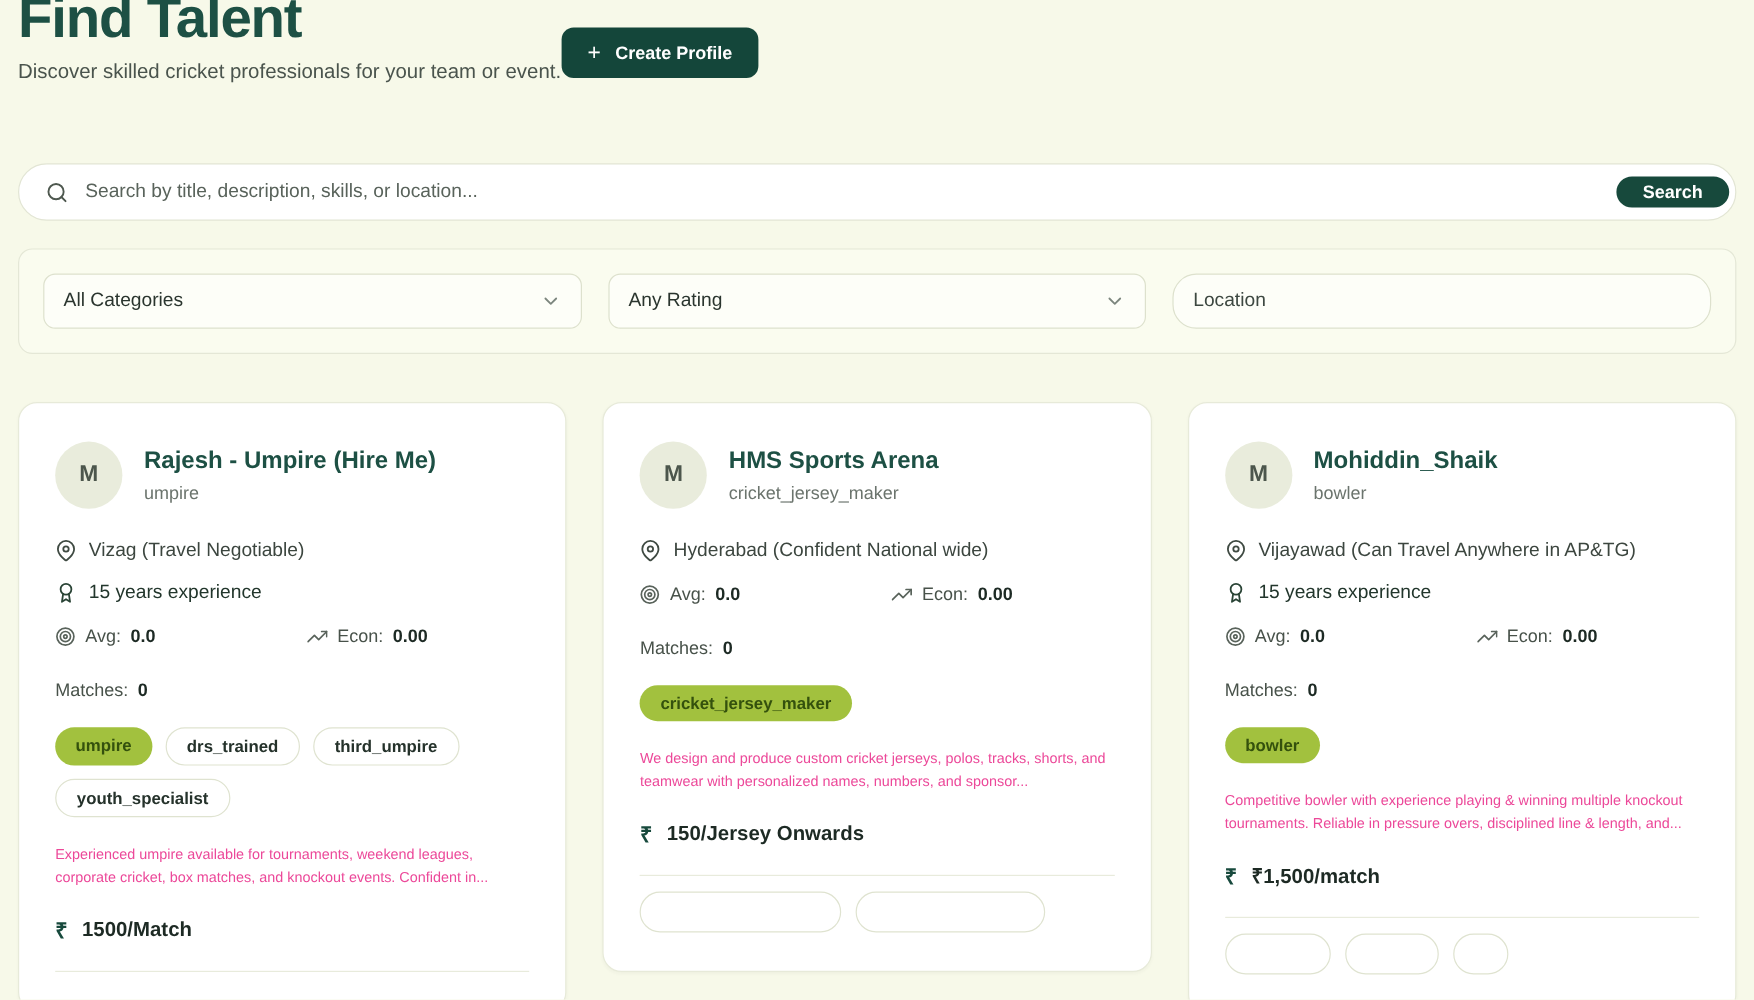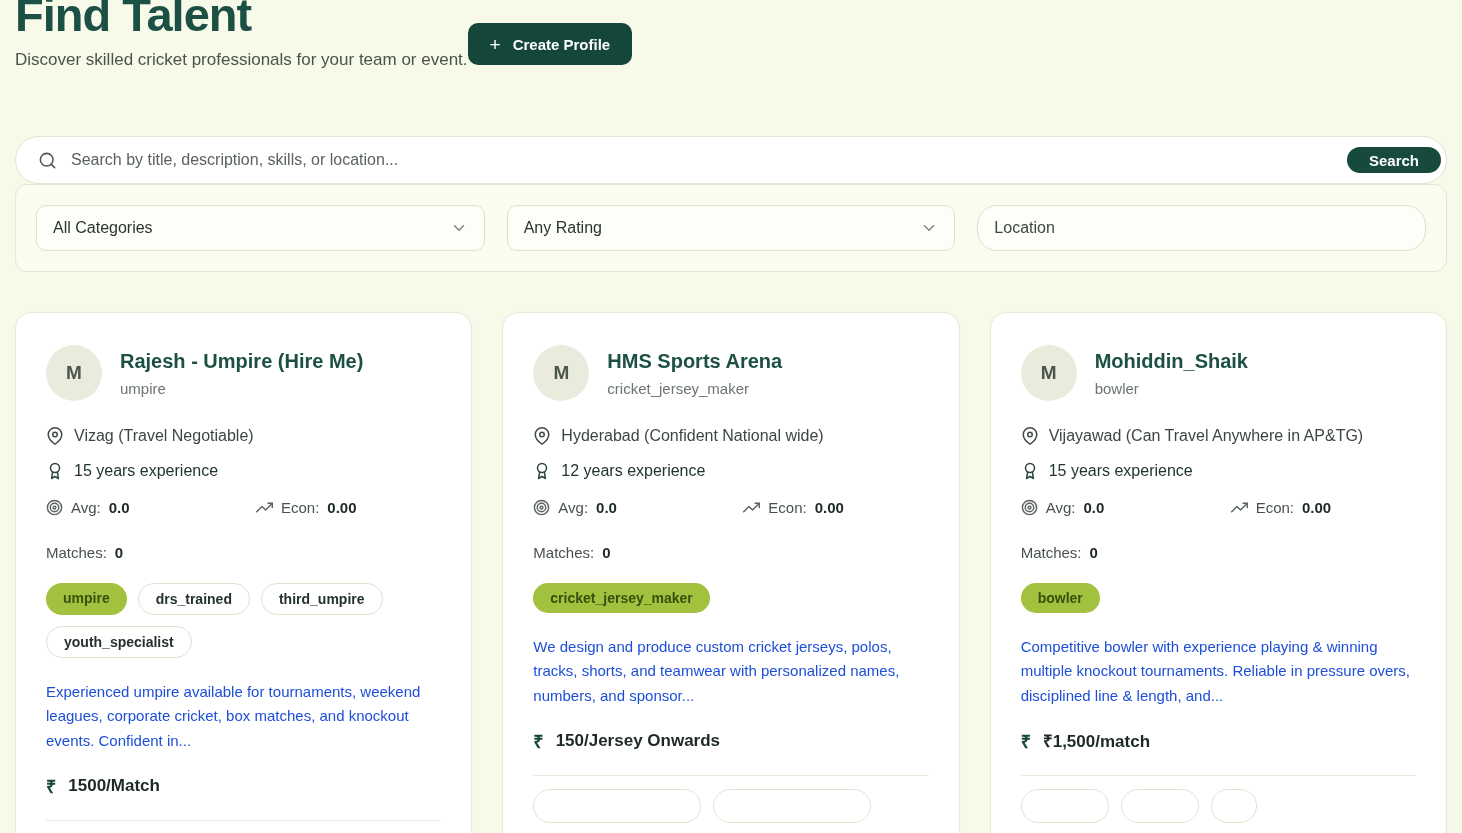--- a/index.html
+++ b/index.html
@@ -39,21 +39,21 @@
   }
   .search-input::placeholder { color: #59635b; }
   .search-btn {
     height: 26px; padding: 0 22px; background: #17493c; color: #fff;
     border: none; border-radius: 14px; font-family: inherit;
     font-size: 15px; font-weight: 700; cursor: pointer;
   }
 
   
   .filters {
-    border: 1px solid #e4e7d6; background: #fafcef;
+    margin-top: 23px; border: 1px solid #e4e7d6; background: #fafcef;
     border-radius: 12px; padding: 20px; display: flex; gap: 22px;
   }
   .filter-field {
     flex: 1; height: 46px; background: #fdfef8; border: 1px solid #dde1cd;
     border-radius: 10px; display: flex; align-items: center;
     padding: 0 16px; font-size: 16px; color: #2a352e; cursor: pointer;
   }
   .filter-field .filter-label { flex: 1; }
   .chevron-icon { width: 18px; height: 18px; color: #7c867e; display: inline-flex; }
   .filter-input {
@@ -91,21 +91,21 @@
   .stat.matches { margin-top: 28px; }
 
   .tags { display: flex; flex-wrap: wrap; gap: 11px; margin-top: 22px; }
   .tag {
     font-size: 14px; font-weight: 700; padding: 7px 17px; border-radius: 17px;
     white-space: nowrap;
   }
   .tag.filled { background: #a2c13e; color: #34510d; }
   .tag.outline { background: #ffffff; border: 1px solid #dfe3d0; color: #25322b; }
 
-  .desc { margin-top: 22px; font-size: 15px; line-height: 1.62; color: #1d4ed8; }
+  .desc { margin-top: 22px; font-size: 12px; line-height: 1.62; color: #ec4899; }
 
   .price-row { display: flex; align-items: center; gap: 12px; margin-top: 21px; }
   .rupee-icon { font-size: 18px; font-weight: 700; color: #17493c; }
   .price-text { font-size: 17px; font-weight: 700; color: #1d2a24; }
 
   .divider { border: none; border-top: 1px solid #e8ebdc; margin-top: 22px; }
 
   .footer-pills { display: flex; gap: 12px; margin-top: 13px; }
   .footer-pill { height: 34px; border: 1.5px solid #dfe3d0; border-radius: 17px; background: #fff; cursor: pointer; }
   .card-2 .footer-pill:nth-child(1) { width: 168px; }
@@ -243,29 +243,20 @@
       </div>
       <div class="info-row">
         <span class="row-icon">
           <svg viewBox="0 0 24 24" fill="none" stroke="currentColor" stroke-width="2" stroke-linecap="round" stroke-linejoin="round">
               <path d="M21 10c0 7-9 13-9 13s-9-6-9-13a9 9 0 0 1 18 0z"></path>
               <circle cx="12" cy="10" r="3"></circle>
             </svg>
         </span>
         <span>Hyderabad (Confident National wide)</span>
       </div>
-      <div class="info-row exp">
-        <span class="row-icon">
-          <svg viewBox="0 0 24 24" fill="none" stroke="currentColor" stroke-width="2" stroke-linecap="round" stroke-linejoin="round">
-              <circle cx="12" cy="8" r="6"></circle>
-              <polyline points="8.8 13.2 7.5 22 12 19.2 16.5 22 15.2 13.2"></polyline>
-            </svg>
-        </span>
-        <span>12 years experience</span>
-      </div>
       <div class="stats-row">
         <div class="stat">
           <span class="stat-icon">
             <svg viewBox="0 0 24 24" fill="none" stroke="currentColor" stroke-width="2">
                 <circle cx="12" cy="12" r="10"></circle>
                 <circle cx="12" cy="12" r="6"></circle>
                 <circle cx="12" cy="12" r="2"></circle>
               </svg>
           </span>
           <span>Avg:</span>

